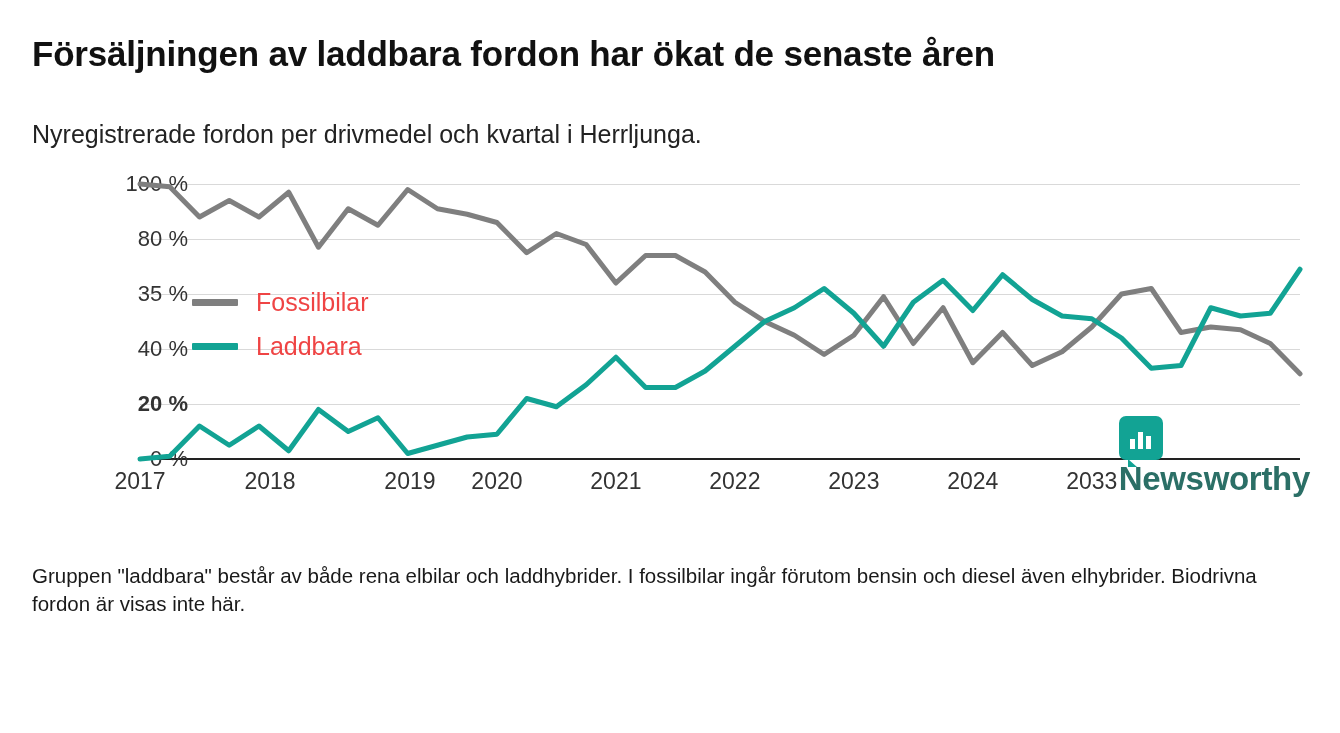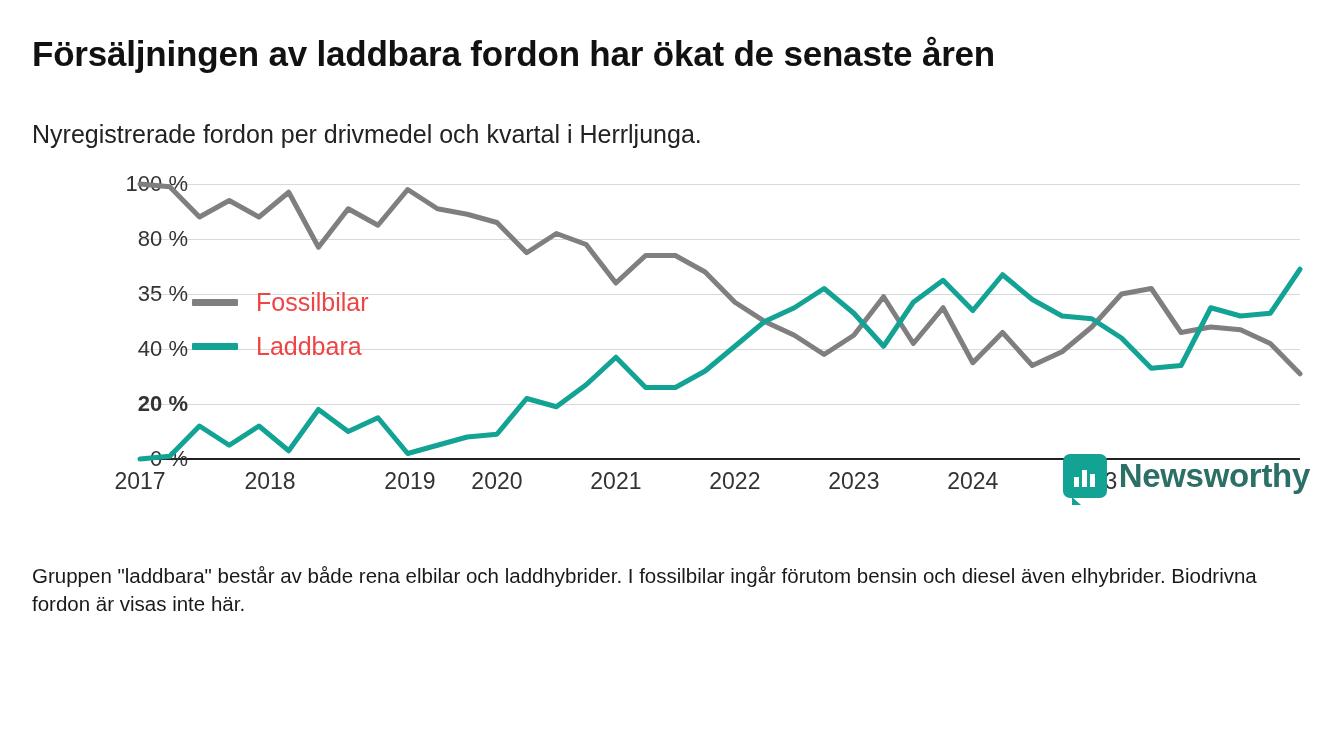--- a/index.html
+++ b/index.html
@@ -127,21 +127,21 @@
     width: 1230px;
     font-size: 20.5px;
     line-height: 1.38;
     color: #1a1a1a;
   }
   .brand {
     position: absolute;
     right: 30px;
     bottom: 34px;
     display: flex;
-    align-items: center;
+    flex-direction: column;
   }
   .brand-mark {
     width: 44px;
     height: 44px;
     border-radius: 7px;
     background: #12a394;
     position: relative;
     margin-right: 12px;
     flex: none;
   }

